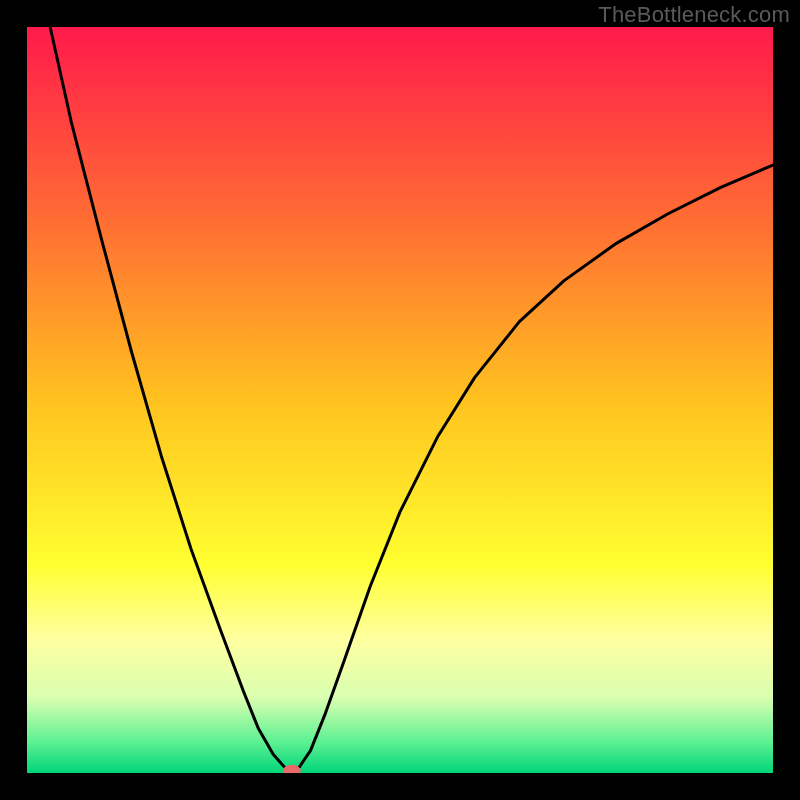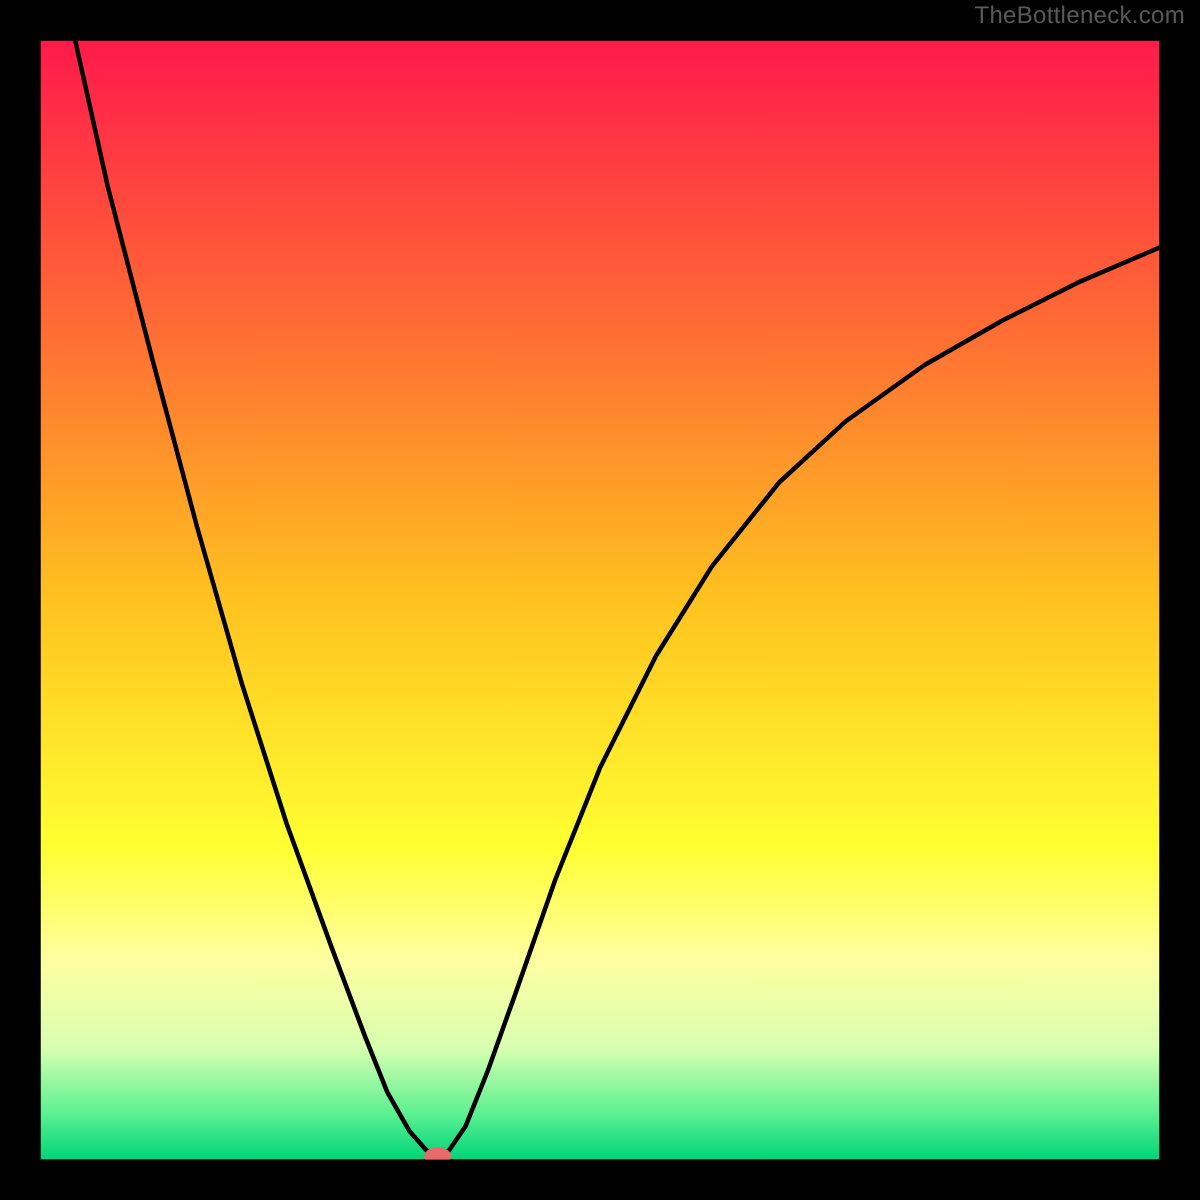--- a/index.html
+++ b/index.html
@@ -15,21 +15,21 @@
     position: relative;
     width: 800px;
     height: 800px;
     background: #000;
   }
   .watermark {
     position: absolute;
     top: 2px;
     right: 10px;
     color: #5a5a5a;
-    font-size: 16px;
+    font-size: 22px;
     font-weight: 500;
     letter-spacing: 0.2px;
   }
   .plot-outer {
     position: absolute;
     left: 27px;
     top: 27px;
     width: 746px;
     height: 746px;
     background: #000;

